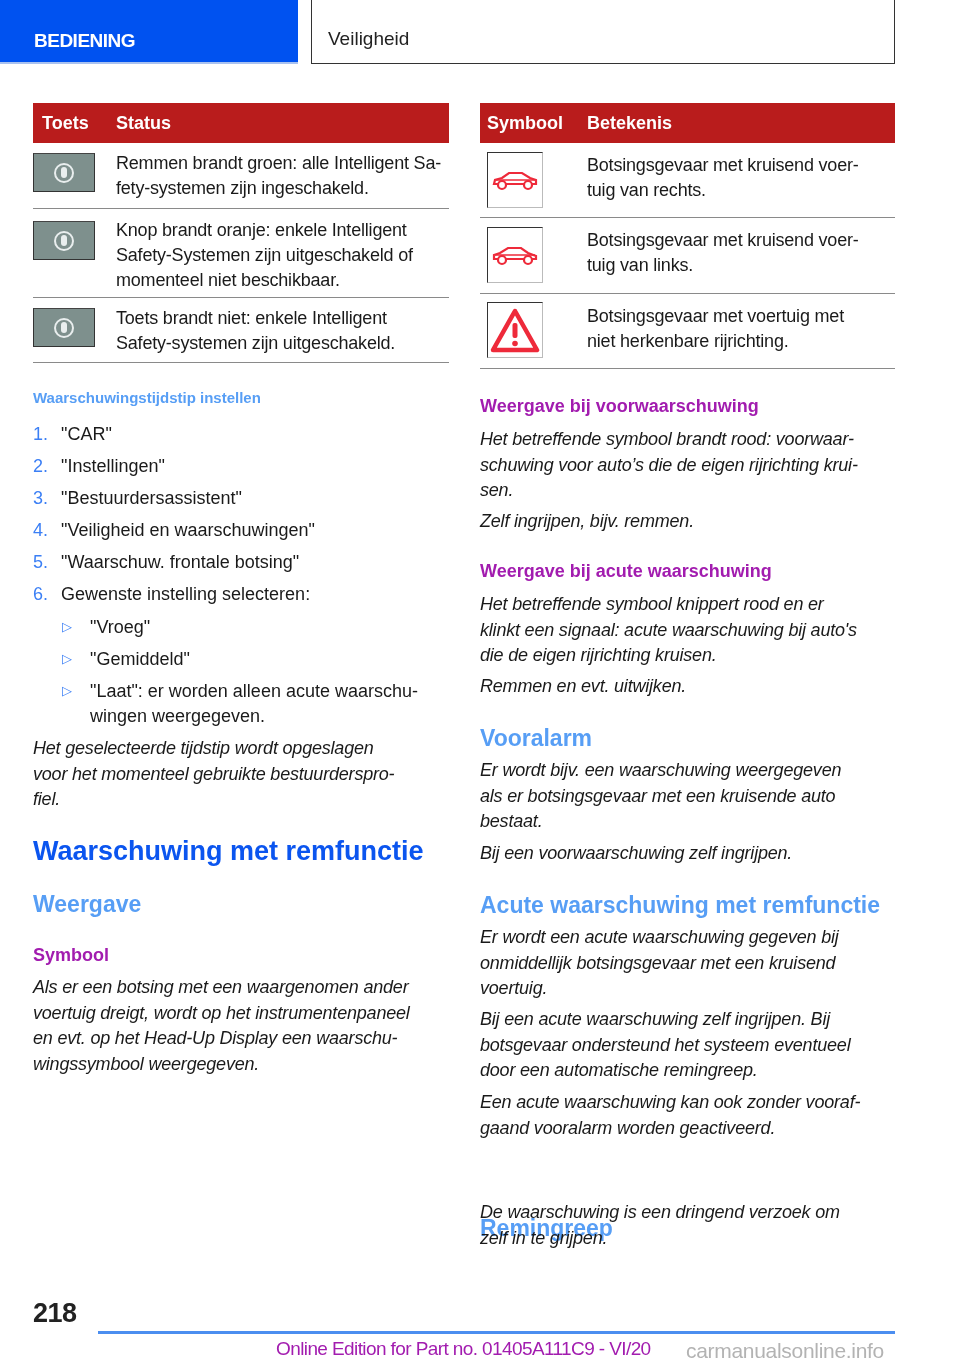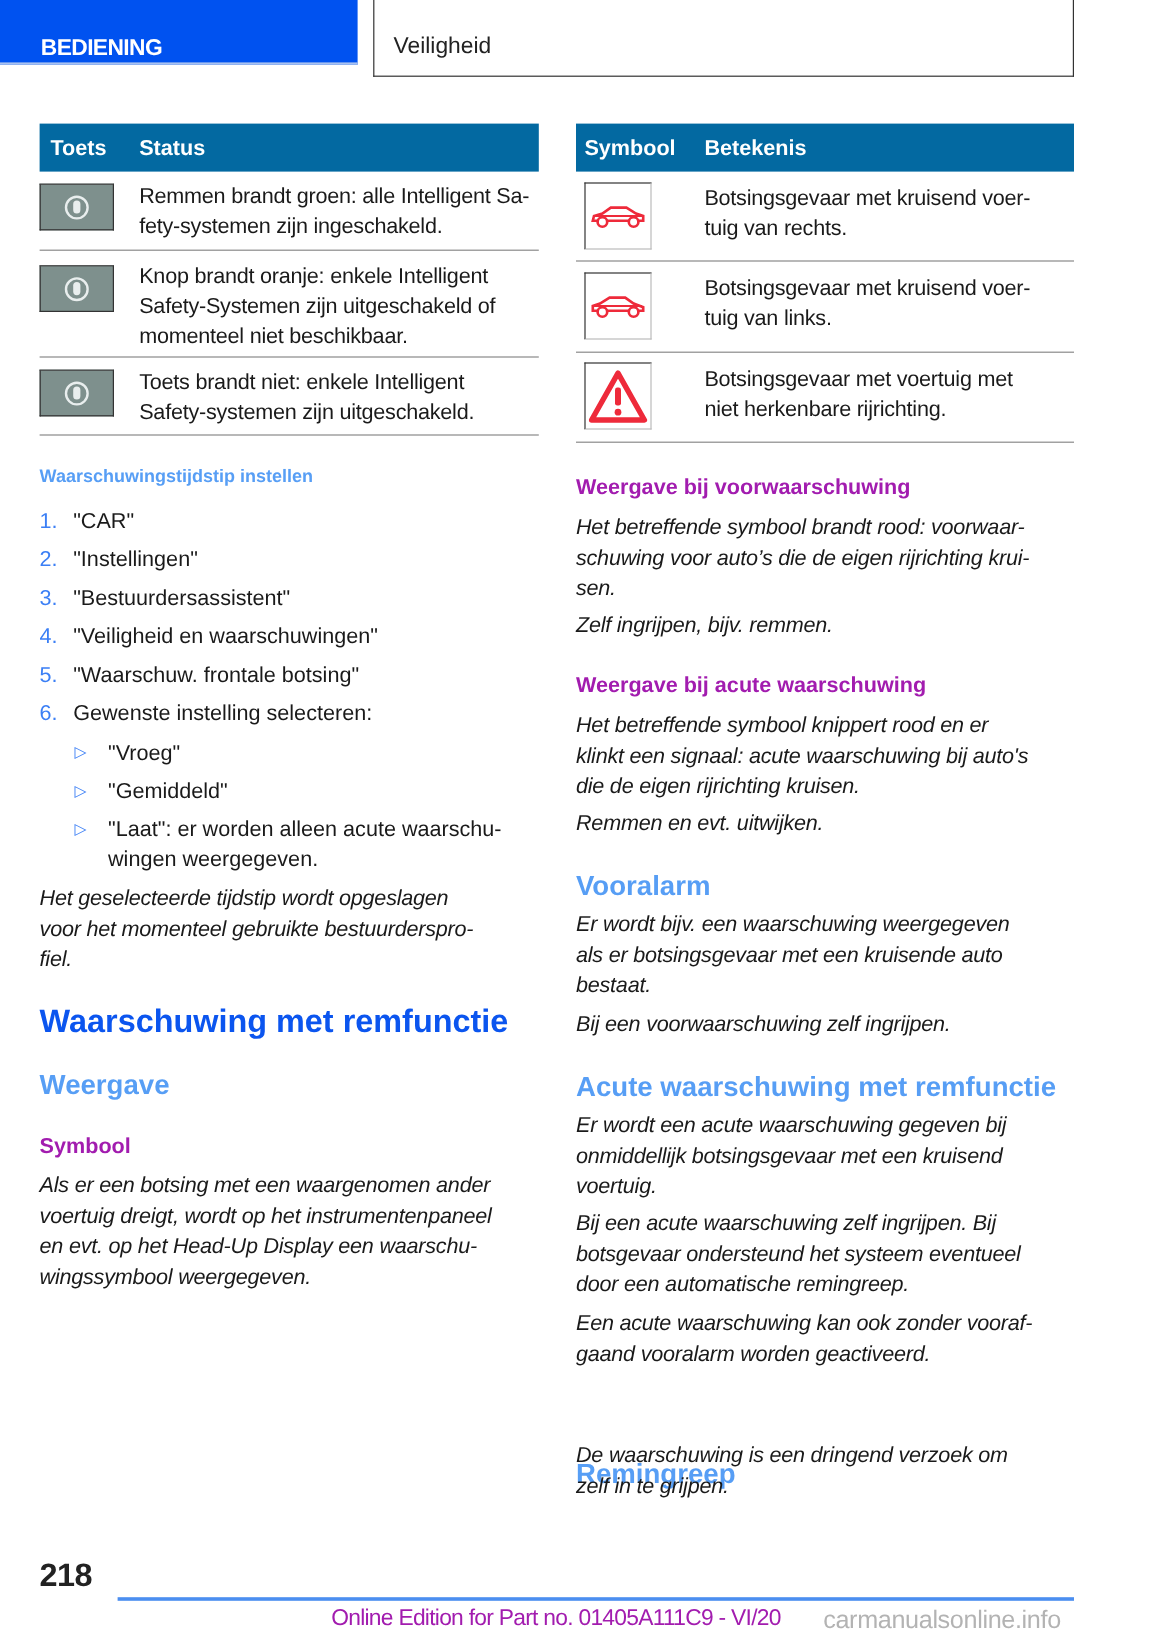--- a/index.html
+++ b/index.html
@@ -1,25 +1,25 @@
 <!DOCTYPE html>
 <html><head>
   <meta charset="utf-8">
   <style>
     * { box-sizing: border-box; margin: 0; padding: 0; }
     html, body { width: 960px; height: 1362px; background: #ffffff; overflow: hidden; }
     body { font-family: "Liberation Sans", sans-serif; color: #1a1a1a; position: relative; }
 
-    .hdr-section { position: absolute; left: 0; top: 0; width: 298px; height: 54px; background: #0052f0; border-bottom: 2px solid #a9c2f0; }
+    .hdr-section { position: absolute; left: 0; top: 0; width: 298px; height: 64px; background: #0052f0; border-bottom: 2px solid #a9c2f0; }
     .hdr-section span { position: absolute; left: 34px; top: 30px; color: #fff; font-weight: bold; font-size: 19px; letter-spacing: -0.5px; }
     .hdr-chapter { position: absolute; left: 311px; top: -2px; width: 584px; height: 66px; border: 1.5px solid #333; border-top: none; background: #fff; }
     .hdr-chapter span { position: absolute; left: 16px; top: 30px; font-size: 19px; color: #222; }
 
     .tbl { position: absolute; width: 416px; }
-    .tbl-head { height: 40px; background: #0369a1; color: #fff; font-weight: bold; font-size: 18px; display: flex; align-items: center; }
+    .tbl-head { height: 40px; background: #b91c1c; color: #fff; font-weight: bold; font-size: 18px; display: flex; align-items: center; }
     .tbl-row { display: flex; border-bottom: 1.5px solid #8a8a8a; }
     .tbl-row .icon-cell { flex: 0 0 auto; }
     .tbl-row .txt { font-size: 18px; line-height: 25px; color: #1a1a1a; letter-spacing: -0.2px; }
 
     .btn-icon { width: 62px; height: 39px; background: #7e908d; border: 1.5px solid #333; border-top-color: #444; display: flex; align-items: center; justify-content: center; }
     .btn-icon .ring { width: 20px; height: 20px; border: 2px solid #e9eeee; border-radius: 50%; display: flex; align-items: center; justify-content: center; }
     .btn-icon .car { width: 6px; height: 11px; background: #e9eeee; border-radius: 3px; }
 
     .sym-box { width: 56px; border: 1px solid #bbb; border-left: 1.5px solid #333; border-top: 1.5px solid #333; background: #fff; display: flex; align-items: center; justify-content: center; }
 

